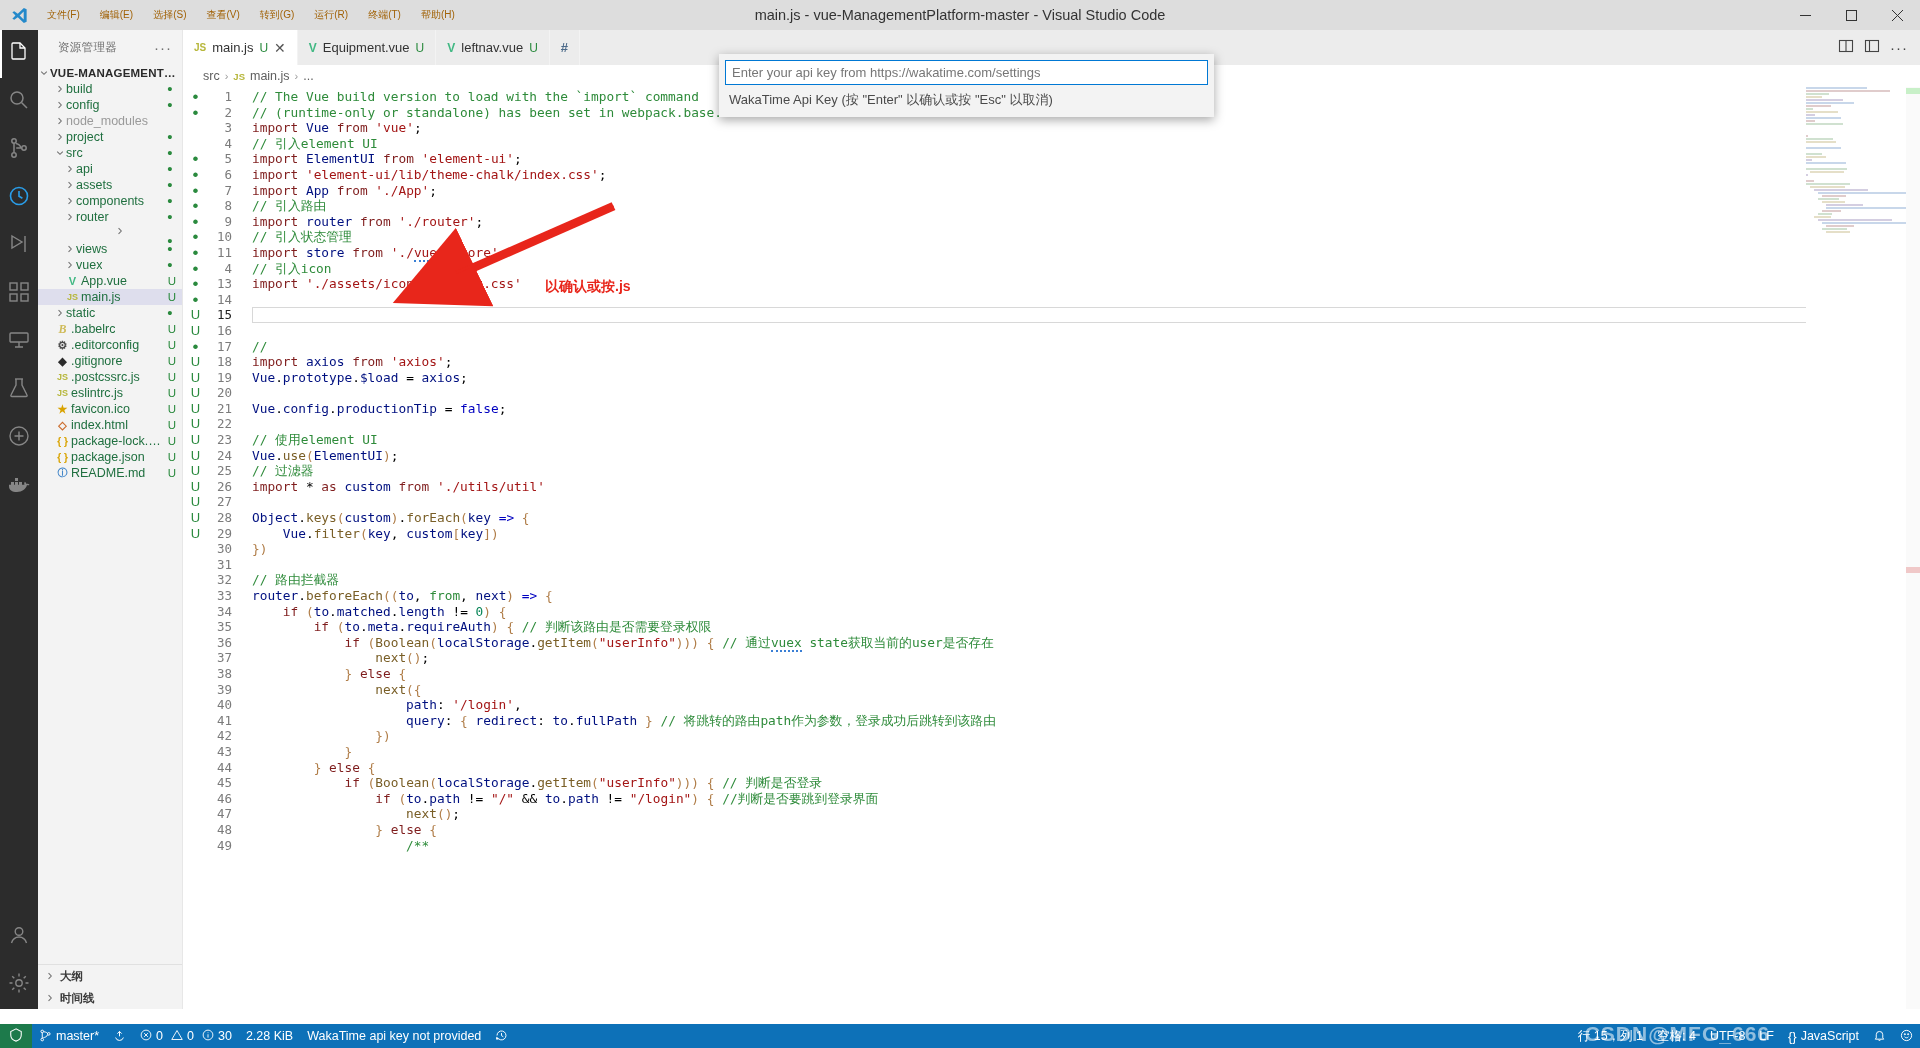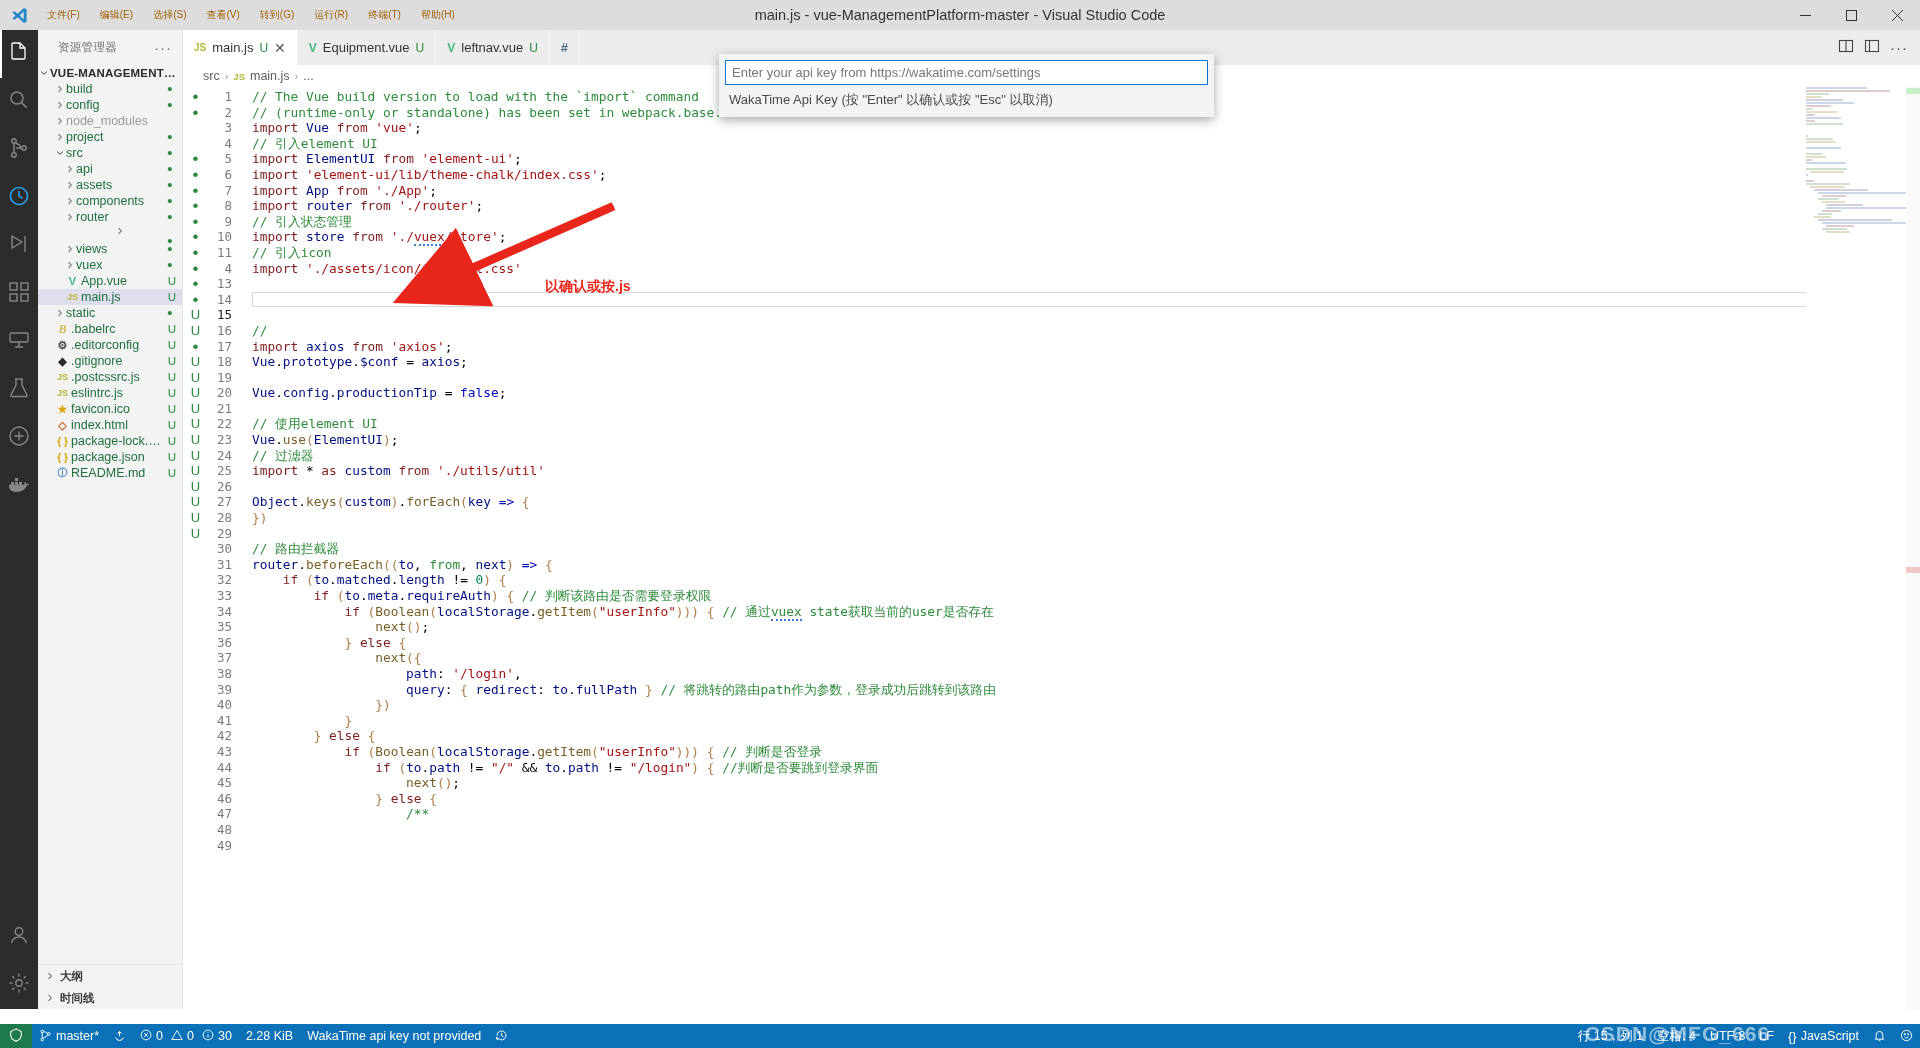--- a/index.html
+++ b/index.html
@@ -699,40 +699,42 @@
             <div class="ln">49</div>
           </div>
         <div class="codelines" id="codelines">
             <div class="cl"><span class="cmt">// The Vue build version to load with the `import` command</span></div>
             <div class="cl"><span class="cmt">// (runtime-only or standalone) has been set in webpack.base.conf with an alias.</span></div>
             <div class="cl"><span class="kw">import</span> <span class="id">Vue</span> <span class="kw">from</span> <span class="str">'vue'</span>;</div>
             <div class="cl"><span class="cmt">// 引入element UI</span></div>
             <div class="cl"><span class="kw">import</span> <span class="id">ElementUI</span> <span class="kw">from</span> <span class="str">'element-ui'</span>;</div>
             <div class="cl"><span class="kw">import</span> <span class="str">'element-ui/lib/theme-chalk/index.css'</span>;</div>
             <div class="cl"><span class="kw">import</span> <span class="id">App</span> <span class="kw">from</span> <span class="str">'./App'</span>;</div>
+            <div class="cl"><span class="cmt">// 引入路由</span></div>
             <div class="cl"><span class="kw">import</span> <span class="id">router</span> <span class="kw">from</span> <span class="str">'./router'</span>;</div>
             <div class="cl"><span class="cmt">// 引入状态管理</span></div>
             <div class="cl"><span class="kw">import</span> <span class="id">store</span> <span class="kw">from</span> <span class="str">'./<span class="squig">vuex</span>/store'</span>;</div>
             <div class="cl"><span class="cmt">// 引入icon</span></div>
             <div class="cl"><span class="kw">import</span> <span class="str">'./assets/icon/iconfont.css'</span></div>
             <div class="cl">&nbsp;</div>
             <div class="cl cur-line">&nbsp;</div>
             <div class="cl">&nbsp;</div>
             <div class="cl"><span class="cmt">//</span></div>
             <div class="cl"><span class="kw">import</span> <span class="id">axios</span> <span class="kw">from</span> <span class="str">'axios'</span>;</div>
-            <div class="cl"><span class="id">Vue</span>.<span class="id">prototype</span>.<span class="id">$conf</span> = <span class="id">axios</span>;</div>
+            <div class="cl"><span class="id">Vue</span>.<span class="id">prototype</span>.<span class="id">$load</span> = <span class="id">axios</span>;</div>
             <div class="cl">&nbsp;</div>
             <div class="cl"><span class="id">Vue</span>.<span class="id">config</span>.<span class="id">productionTip</span> = <span class="kw2">false</span>;</div>
             <div class="cl">&nbsp;</div>
             <div class="cl"><span class="cmt">// 使用element UI</span></div>
             <div class="cl"><span class="id">Vue</span>.<span class="fn">use</span><span class="par">(</span><span class="id">ElementUI</span><span class="par">)</span>;</div>
             <div class="cl"><span class="cmt">// 过滤器</span></div>
             <div class="cl"><span class="kw">import</span> * <span class="kw">as</span> <span class="id">custom</span> <span class="kw">from</span> <span class="str">'./utils/util'</span></div>
             <div class="cl">&nbsp;</div>
             <div class="cl"><span class="id">Object</span>.<span class="fn">keys</span><span class="par">(</span><span class="id">custom</span><span class="par">)</span>.<span class="fn">forEach</span><span class="par">(</span><span class="id">key</span> <span class="kw2">=&gt;</span> <span class="par">{</span></div>
+            <div class="cl">    <span class="id">Vue</span>.<span class="fn">filter</span><span class="par">(</span><span class="id">key</span>, <span class="id">custom</span><span class="par">[</span><span class="id">key</span><span class="par">]</span><span class="par">)</span></div>
             <div class="cl"><span class="par">}</span><span class="par">)</span></div>
             <div class="cl">&nbsp;</div>
             <div class="cl"><span class="cmt">// 路由拦截器</span></div>
             <div class="cl"><span class="id">router</span>.<span class="fn">beforeEach</span><span class="par">(</span><span class="par">(</span><span class="id">to</span>, <span class="cmt">from</span>, <span class="id">next</span><span class="par">)</span> <span class="kw2">=&gt;</span> <span class="par">{</span></div>
             <div class="cl">    <span class="kw">if</span> <span class="par">(</span><span class="id">to</span>.<span class="id">matched</span>.<span class="id">length</span> != <span class="num">0</span><span class="par">)</span> <span class="par">{</span></div>
             <div class="cl">        <span class="kw">if</span> <span class="par">(</span><span class="id">to</span>.<span class="id">meta</span>.<span class="id">requireAuth</span><span class="par">)</span> <span class="par">{</span> <span class="cmt">// 判断该路由是否需要登录权限</span></div>
             <div class="cl">            <span class="kw">if</span> <span class="par">(</span><span class="fn">Boolean</span><span class="par">(</span><span class="id">localStorage</span>.<span class="fn">getItem</span><span class="par">(</span><span class="str">"userInfo"</span><span class="par">)</span><span class="par">)</span><span class="par">)</span> <span class="par">{</span> <span class="cmt">// 通过<span class="squig">vuex</span> state获取当前的user是否存在</span></div>
             <div class="cl">                <span class="fn">next</span><span class="par">(</span><span class="par">)</span>;</div>
             <div class="cl">            <span class="par">}</span> <span class="kw">else</span> <span class="par">{</span></div>
             <div class="cl">                <span class="fn">next</span><span class="par">(</span><span class="par">{</span></div>

